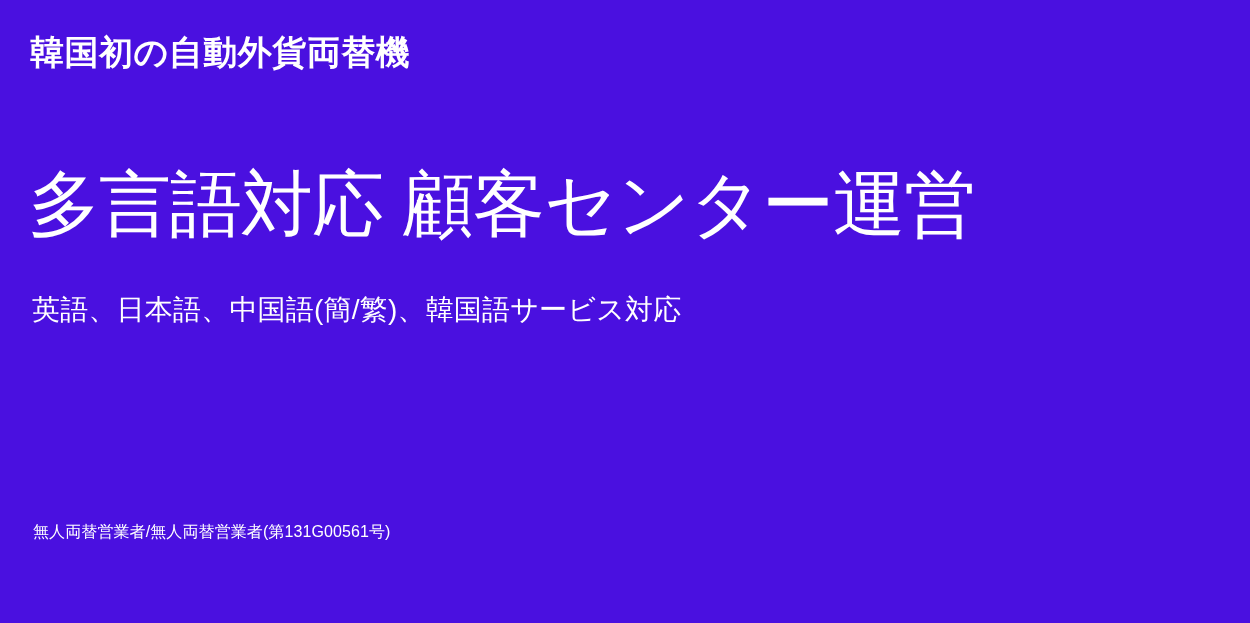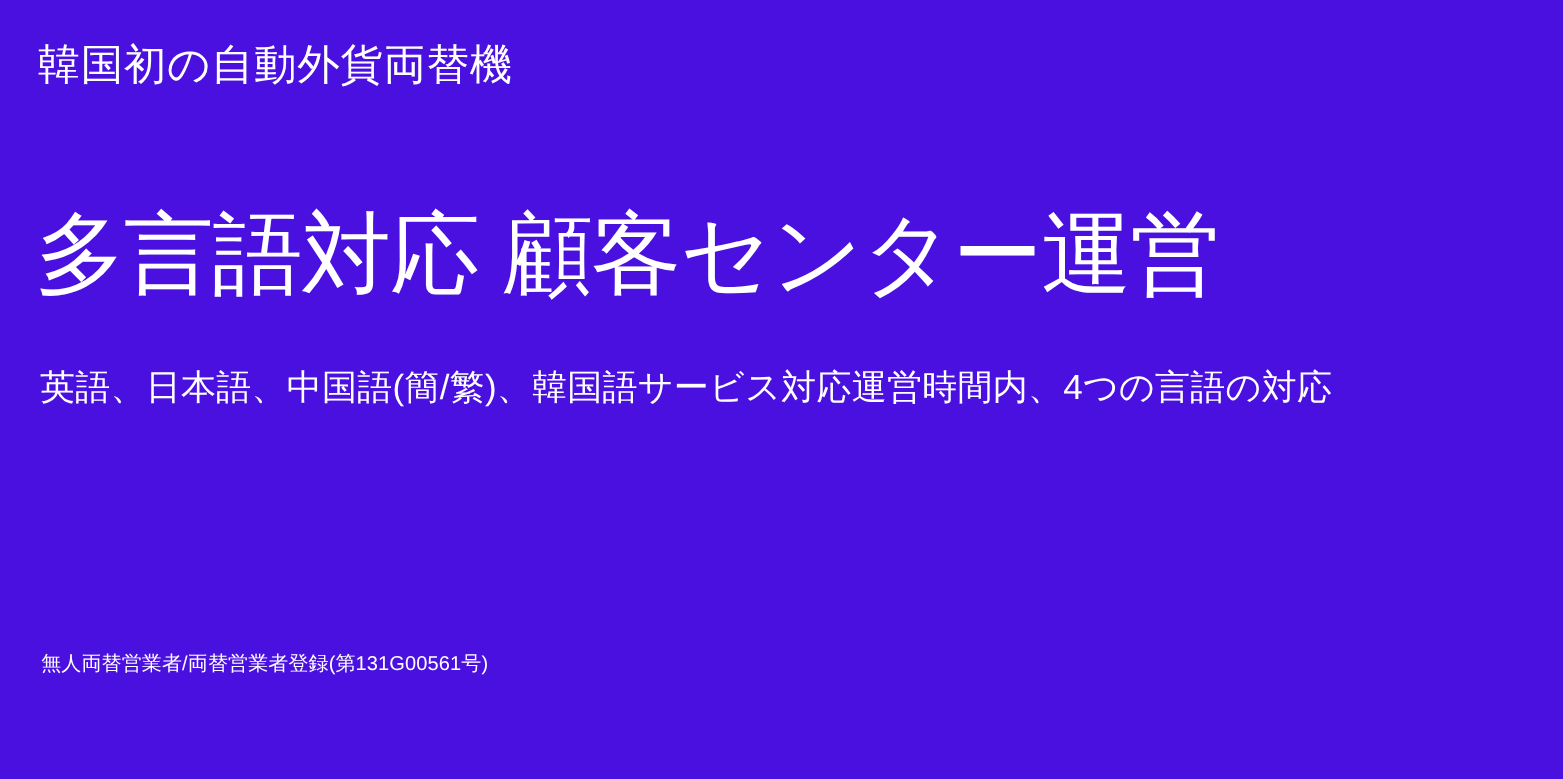--- a/index.html
+++ b/index.html
@@ -23,21 +23,21 @@
     box-sizing: border-box;
   }
 
   
   .eyebrow {
     position: absolute;
     left: 30px;
     top: 30px;
     font-size: 34px;
     line-height: 44px;
-    font-weight: 400;
+    font-weight: 700;
     color: #FFFFFF;
     letter-spacing: 0.5px;
     white-space: nowrap;
   }
 
   
   .headline {
     position: absolute;
     left: 28px;
     top: 110px;
@@ -83,18 +83,17 @@
 <body>
 
 <div class="slide">
 
   <div class="eyebrow">韓国初の自動外貨両替機</div>
 
   <h1 class="headline">多言語対応 顧客センター運営</h1>
 
   <div class="body-block">
     <div class="body-line">英語、日本語、中国語(簡/繁)、韓国語サービス対応</div>
-    <div class="body-line">運営時間内、4つの言語の対応</div>
   </div>
 
-  <div class="footnote">無人両替営業者/両替営業者登録(第131G00561号)</div>
+  <div class="footnote">無人両替営業者/無人両替営業者(第131G00561号)</div>
 
 </div>
 
 </body></html>

